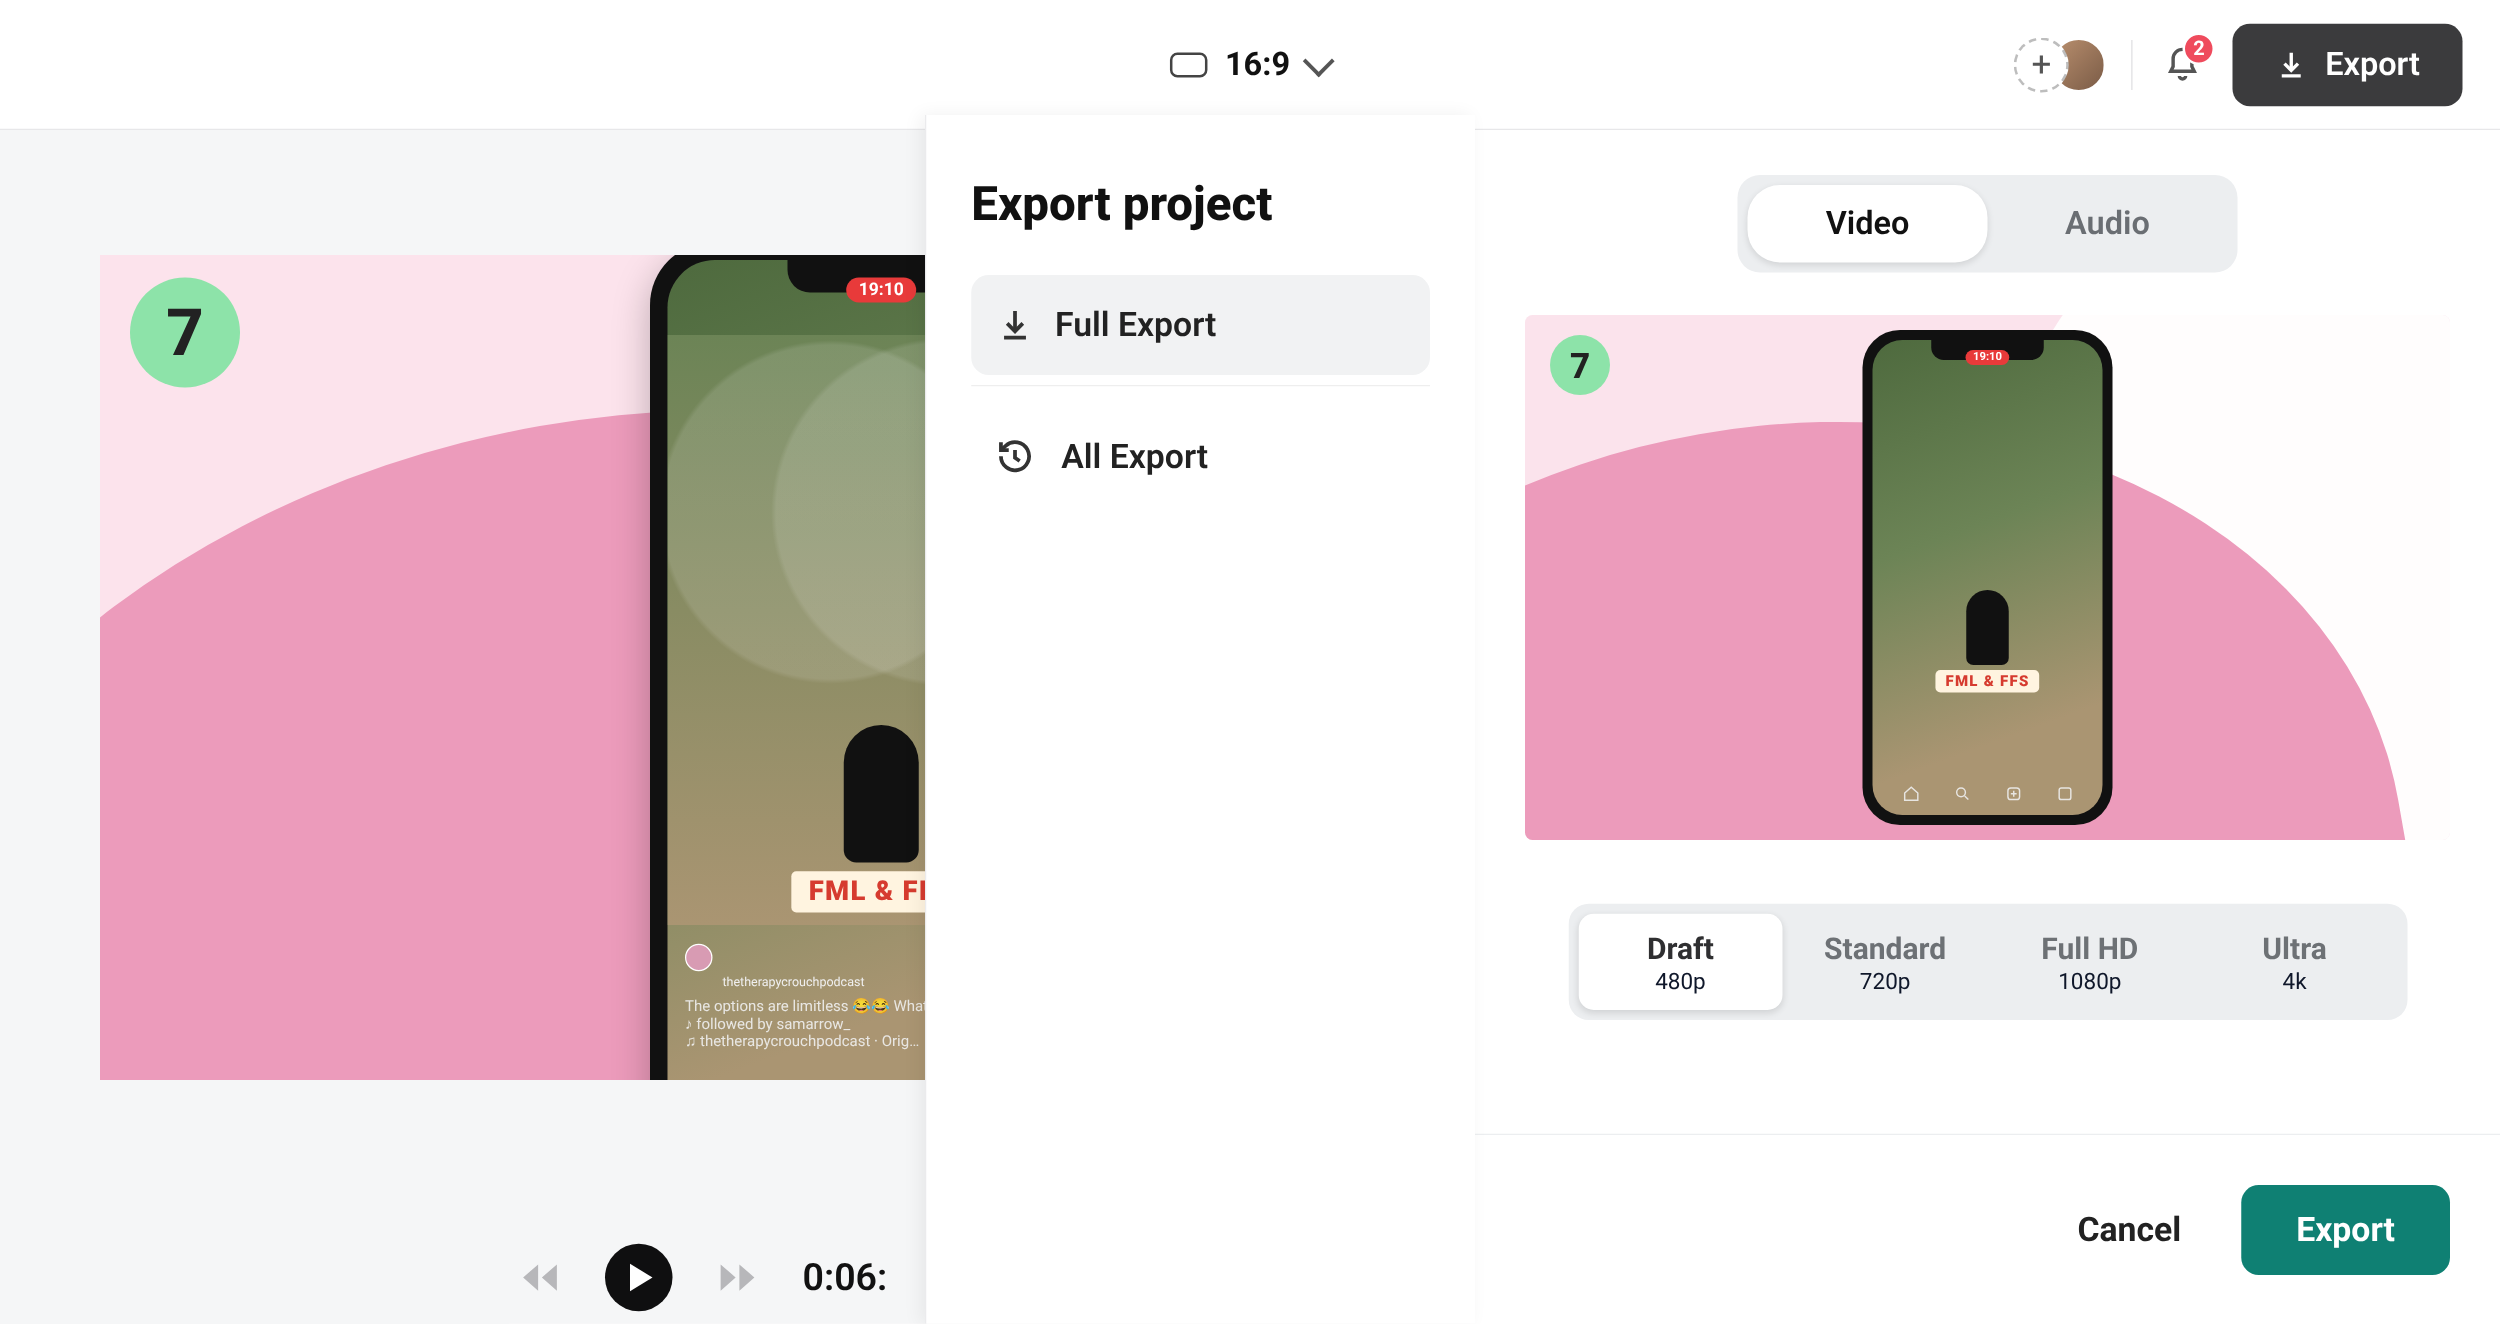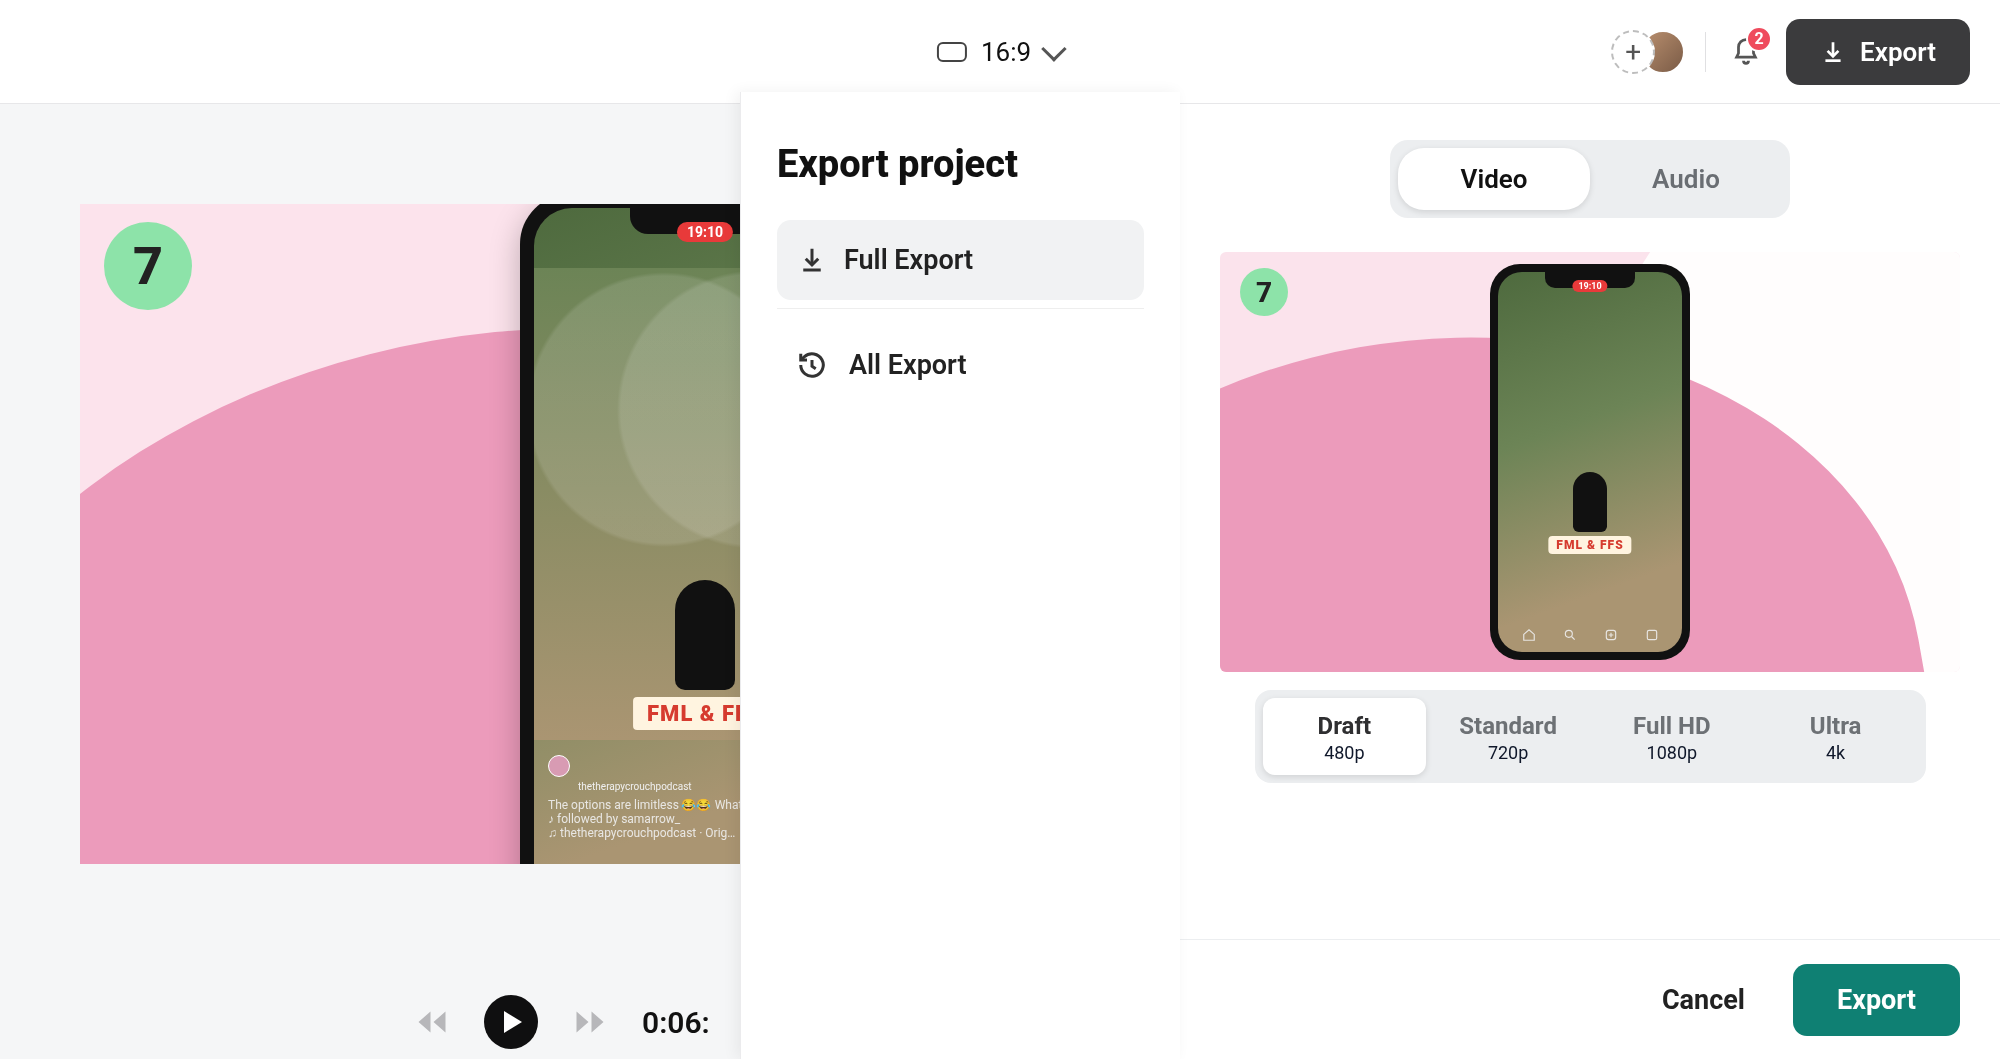--- a/index.html
+++ b/index.html
@@ -23,21 +23,21 @@
     display: flex;
     align-items: center;
     gap: 14px;
     cursor: pointer;
   }
   .ratio-icon {
     width: 30px; height: 20px;
     border: 2px solid #444;
     border-radius: 6px;
   }
-  .ratio-text { font-size: 26px; font-weight: 400; color: #111; }
+  .ratio-text { font-size: 26px; font-weight: 700; color: #111; }
   .chevron-down {
     width: 18px; height: 18px;
     border-right: 3px solid #555; border-bottom: 3px solid #555;
     transform: rotate(45deg);
     margin-top: -6px;
   }
   .topbar-right {
     position: absolute;
     right: 30px;
     display: flex;
@@ -286,41 +286,41 @@
   }
   .thumb-screen .phone-notch { width:90px; height:16px; border-radius:0 0 10px 10px; }
   .thumb-screen .phone-topbadge { font-size:9px; padding:1px 6px; top:8px; }
   .thumb-screen .mic { width:34px; height:60px; bottom:120px; }
   .thumb-screen .phone-caption { font-size:12px; bottom:98px; padding:2px 8px; }
   .thumb-screen .phone-nav { bottom:4px; padding:6px 10px; }
   .thumb-screen .pn-icon { width:14px; height:14px; }
 
   .quality-seg {
     width: 671px;
-    margin: 18px auto 0;
+    margin: 51px auto 0;
     background:#eceef0;
     border-radius: 16px;
     padding: 8px;
     display:flex;
   }
   .q-btn {
     flex:1; text-align:center;
     padding: 14px 0 12px;
     border-radius: 12px;
     cursor:pointer;
   }
   .q-btn.active { background:#fff; box-shadow:0 2px 6px rgba(0,0,0,.12); }
   .q-label { font-size:24px; font-weight:700; color:#2f2f31; }
   .q-btn:not(.active) .q-label { color:#6d7175; }
   .q-sub { font-size:18px; color:#0f172a; margin-top:2px; }
 
   .export-footer {
     position:absolute;
     left:0; right:0; bottom:0;
-    height: 120px;
+    height: 152px;
     border-top: 1px solid #eceef0;
     background:#fff;
     display:flex;
     align-items:center;
     justify-content:flex-end;
     gap: 18px;
     padding: 0 40px;
   }
   .btn-cancel {
     font-size:27px; font-weight:700; color:#222;

